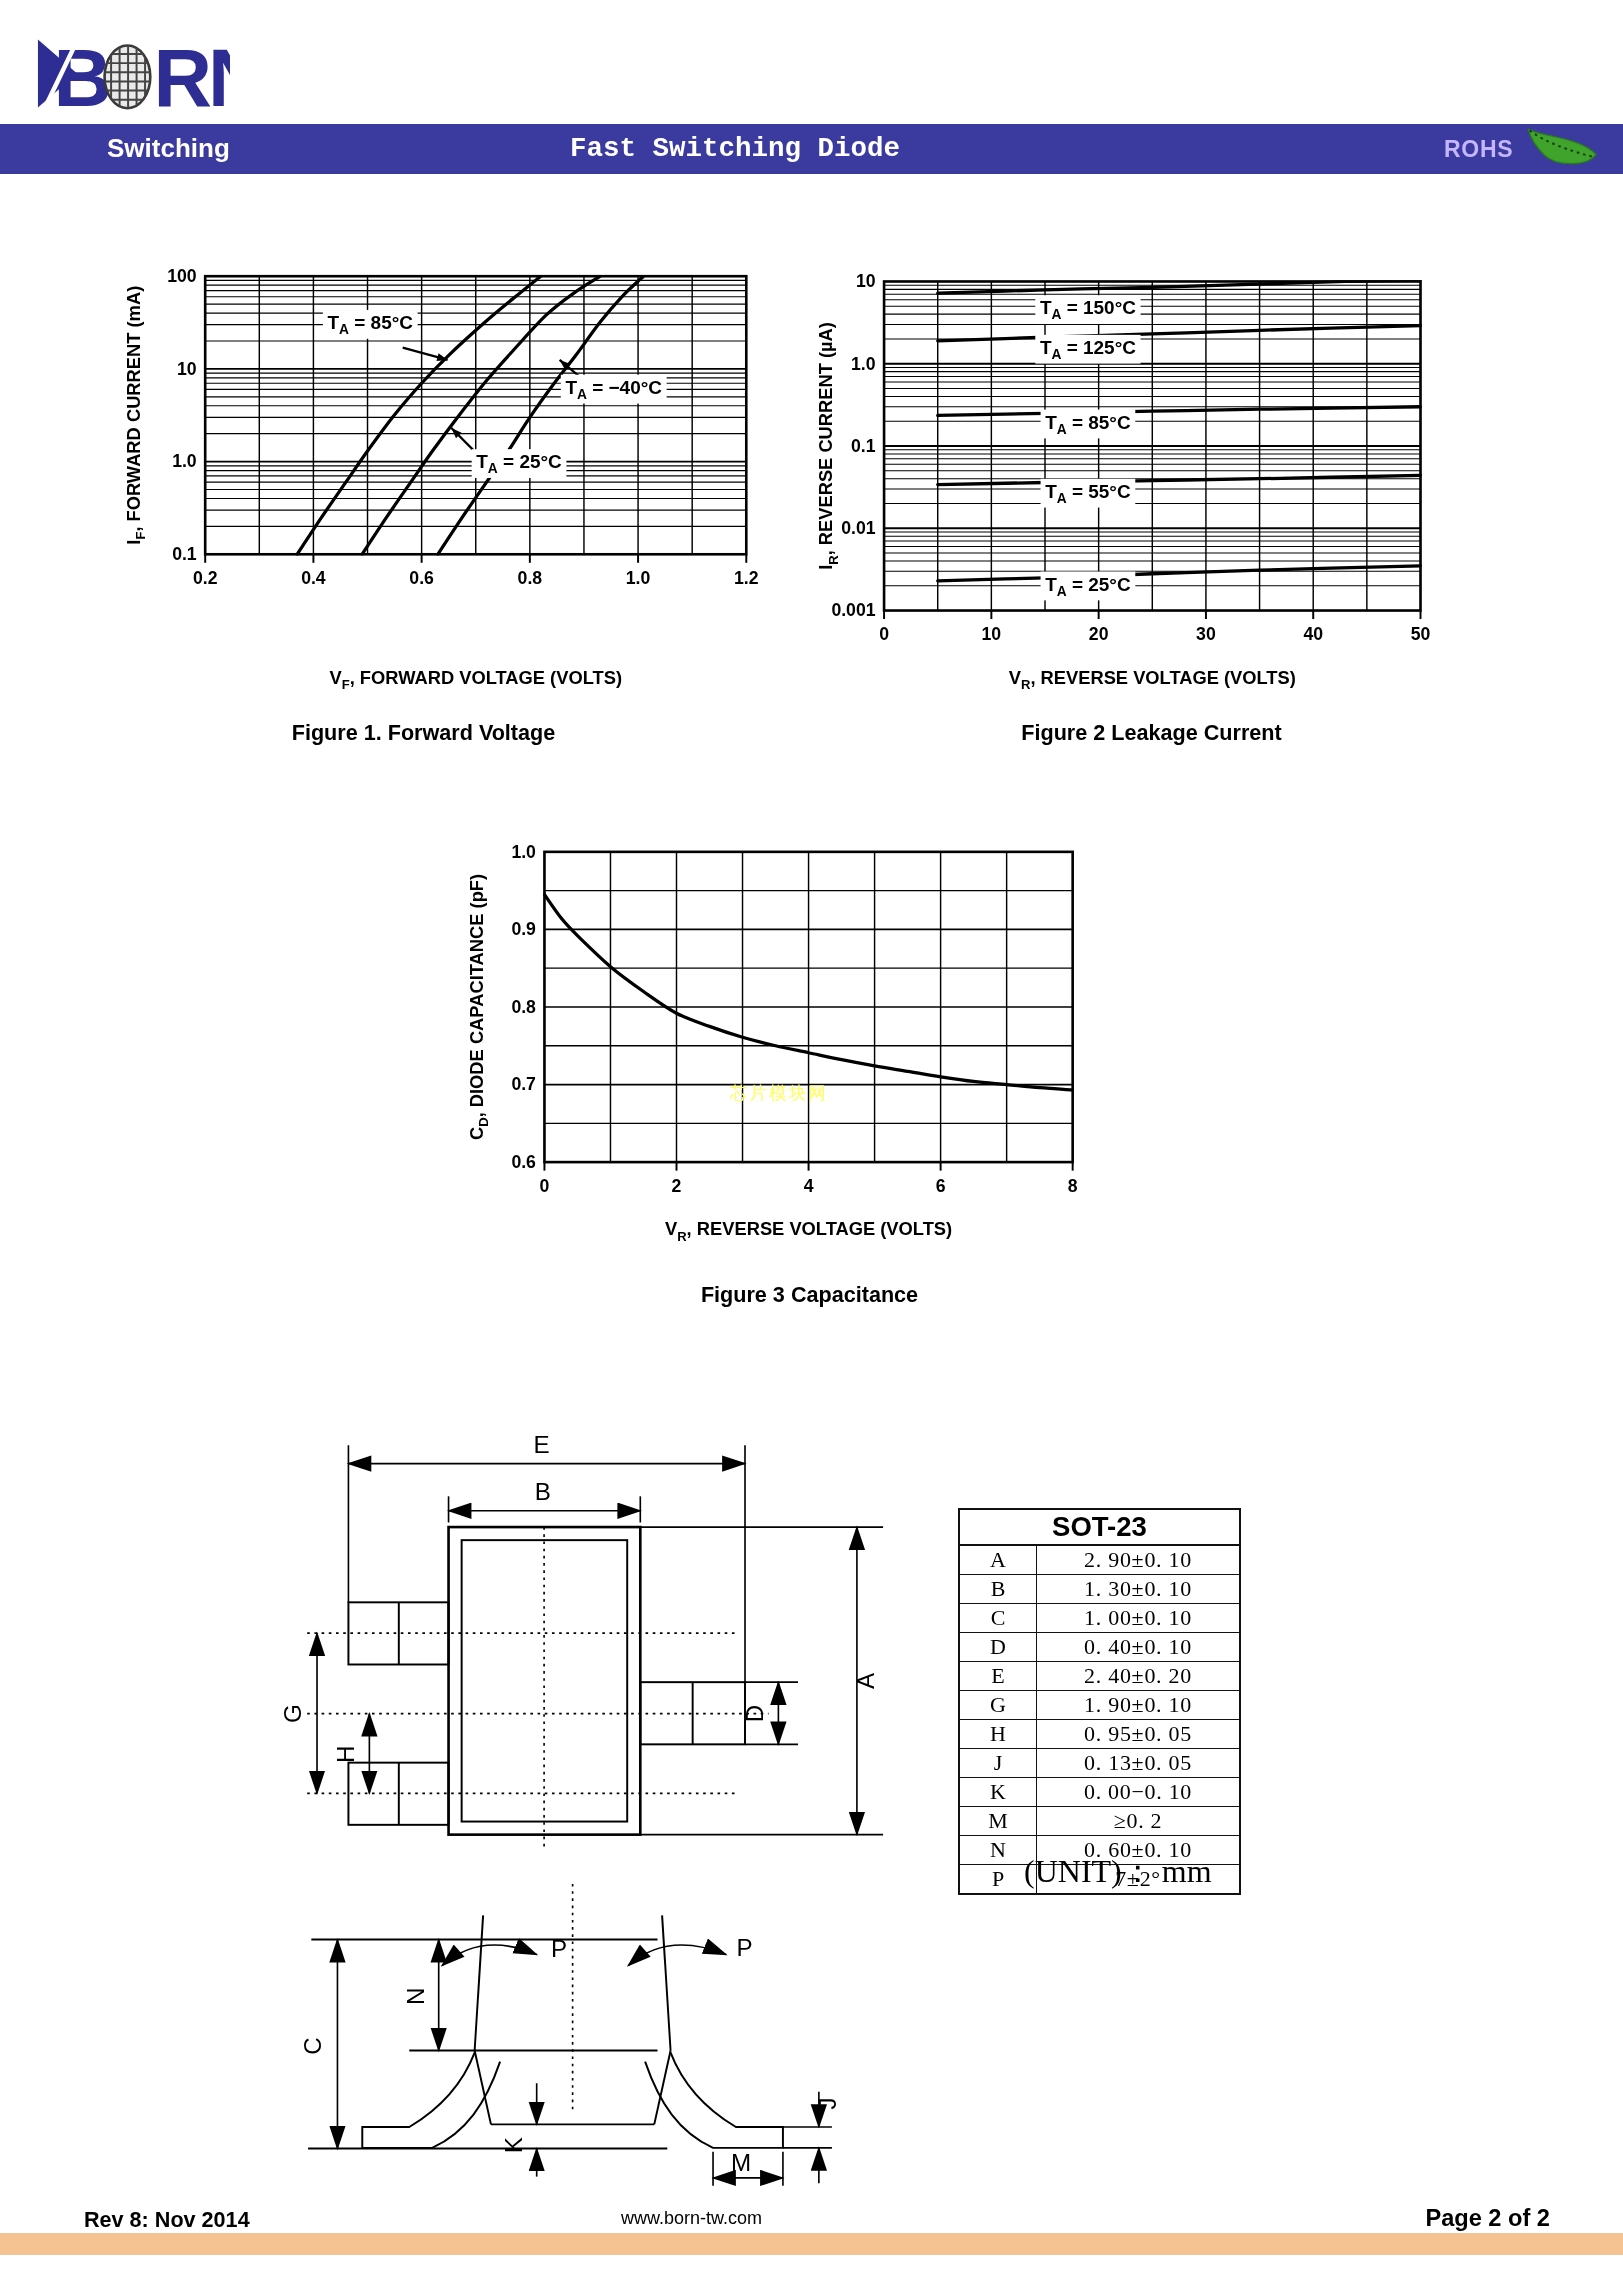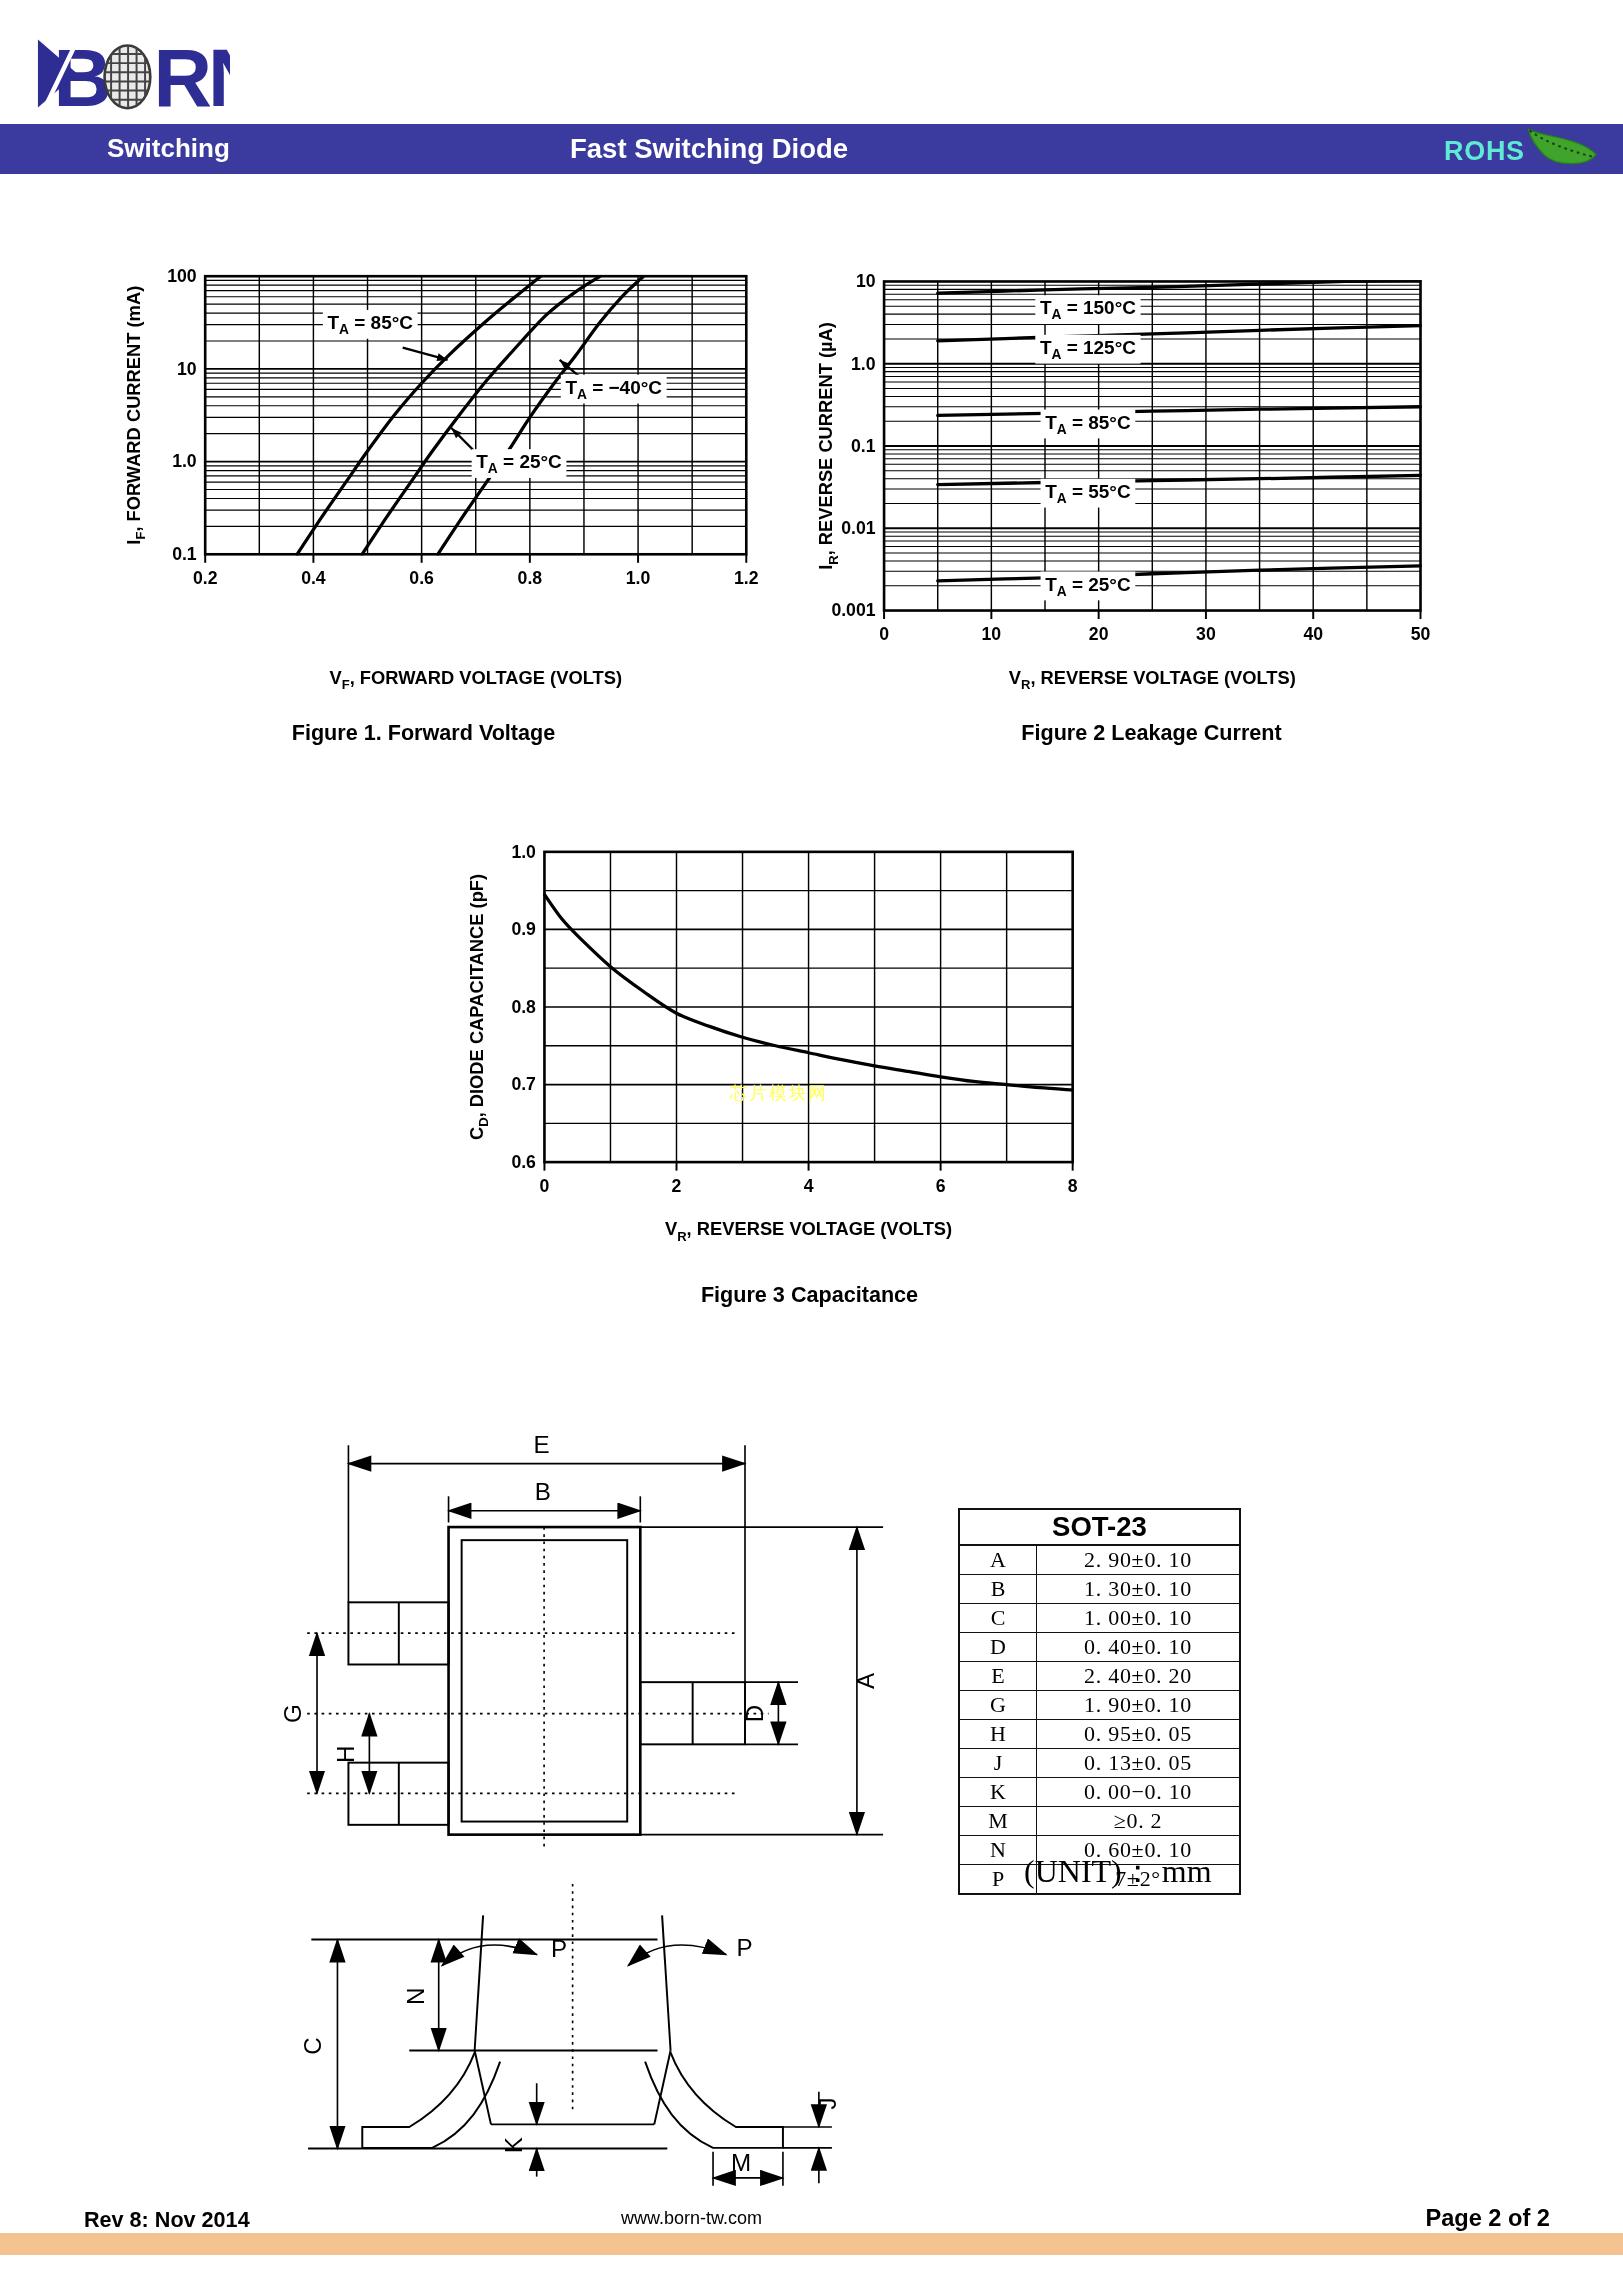--- a/index.html
+++ b/index.html
@@ -4,22 +4,22 @@
 <style>
   html,body{margin:0;padding:0;background:#888;}
   .page{position:relative;width:1623px;height:2295px;background:#ffffff;overflow:hidden;
         font-family:"Liberation Sans",sans-serif;color:#000;}
   .abs{position:absolute;}
   
   .part-title{position:absolute;top:73px;right:38px;font-size:37px;font-weight:bold;
               color:var(--brand,#2e2d94);letter-spacing:0px;}
   .banner{position:absolute;left:0;top:124px;width:1623px;height:50px;background:var(--banner,#3b3a9e);padding-left:43px;}
   .banner-left{position:absolute;left:107px;top:9.2px;color:#fff;font-size:26px;font-weight:bold;}
-  .banner-center{position:absolute;left:570px;top:8.5px;color:#fff;font-size:27.5px;font-weight:bold;}
-  .banner-right{position:absolute;left:1444px;top:11.8px;color:#5eead4;font-size:27px;font-weight:bold;letter-spacing:0.7px;}
+  .banner-center{position:absolute;left:570px;top:8.5px;color:#fff;font-size:27.5px;font-weight:bold;font-family:Liberation Mono, monospace;}
+  .banner-right{position:absolute;left:1444px;top:11.8px;color:#c4b5fd;font-size:23px;font-weight:bold;letter-spacing:0.7px;}
   
   .caption{position:absolute;font-size:21.6px;font-weight:bold;text-align:center;width:523px;}
   .pkg-heading{position:absolute;left:237px;top:1345px;font-weight:bold;white-space:nowrap;}
   .pkg-heading .h1{font-size:31px;}
   .pkg-heading .h2{font-size:31px;margin-left:18.3px;}
   .pkg-heading .h3{font-size:19px;margin-left:9.2px;}
   
   .dim-table{position:absolute;left:958px;top:1508px;border-collapse:collapse;
              font-family:"Liberation Serif",serif;}
   .dim-table table{border-collapse:collapse;}

